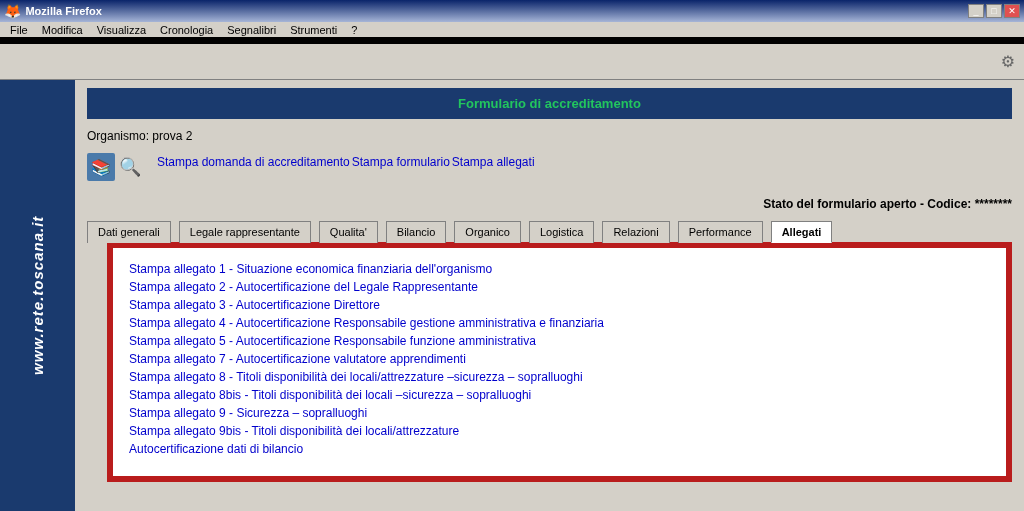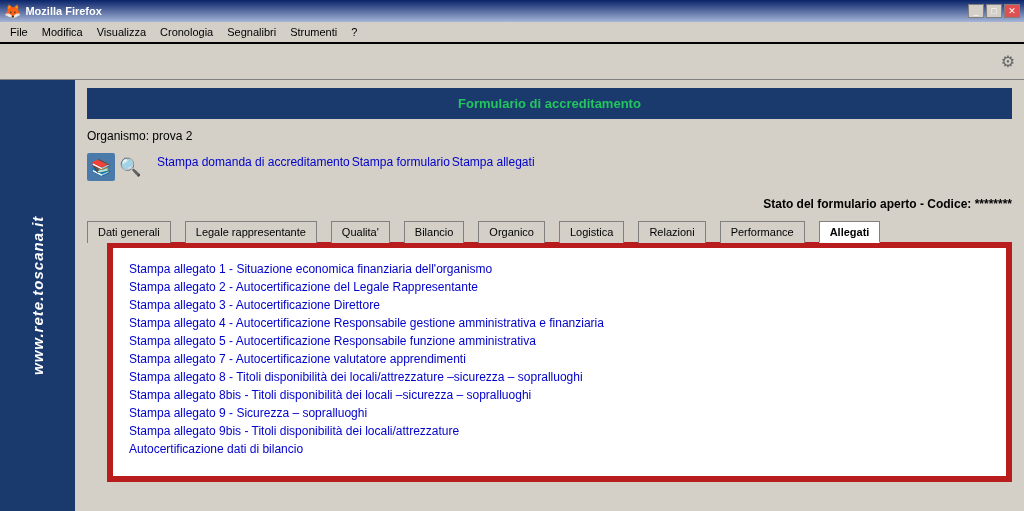--- a/index.html
+++ b/index.html
@@ -43,21 +43,21 @@
       cursor: pointer;
     }
 
     
     .menu-bar {
       background: #d4d0c8;
       height: 22px;
       display: flex;
       align-items: center;
       padding: 0 4px;
-      border-bottom: 2px solid #000000;
+      border-bottom: 7px solid #000000;
       gap: 2px;
     }
     .menu-item {
       padding: 2px 6px;
       font-size: 11px;
       cursor: pointer;
     }
 
     
     .toolbar {
@@ -174,21 +174,21 @@
       margin-left: auto;
       font-size: 12px;
       font-weight: bold;
       text-align: right;
       margin-top: 44px;
     }
 
     
     .tabs-container {
       display: flex;
-      gap: 14px;
+      gap: 8px;
       margin-bottom: -1px;
     }
     .tab {
       padding: 4px 10px;
       background: #d4d0c8;
       border: 1px solid #808080;
       border-bottom: none;
       font-size: 11px;
       cursor: pointer;
       white-space: nowrap;

